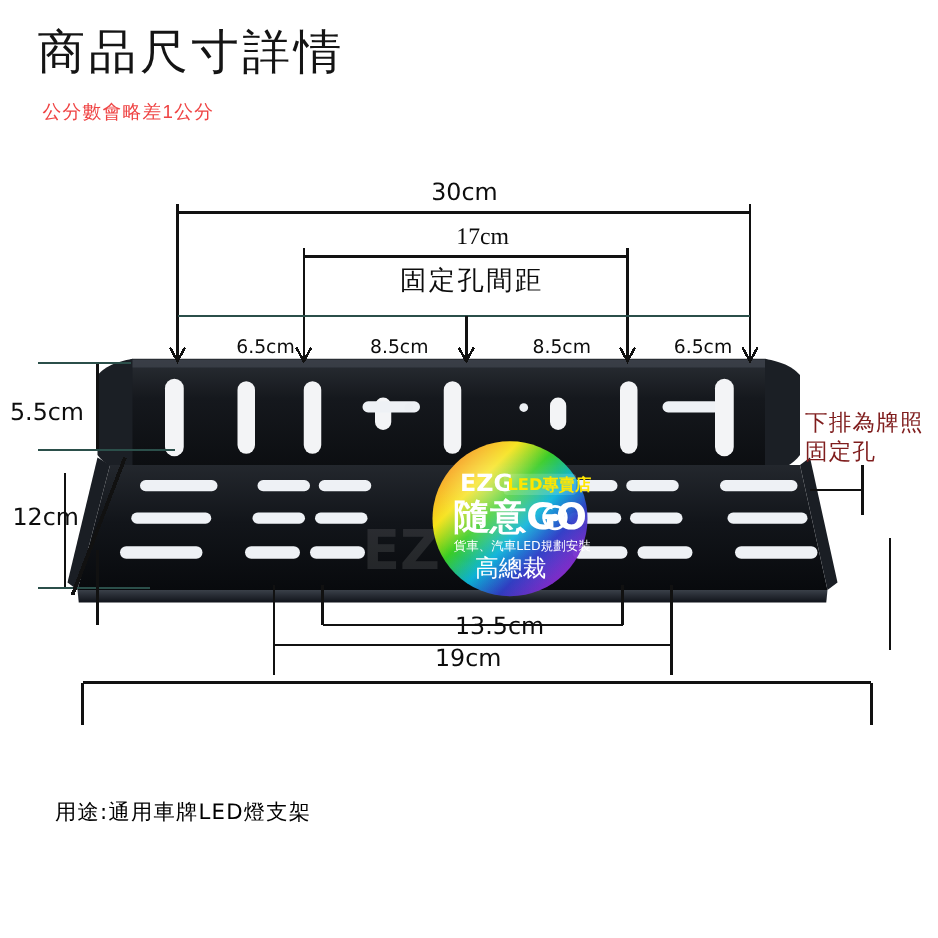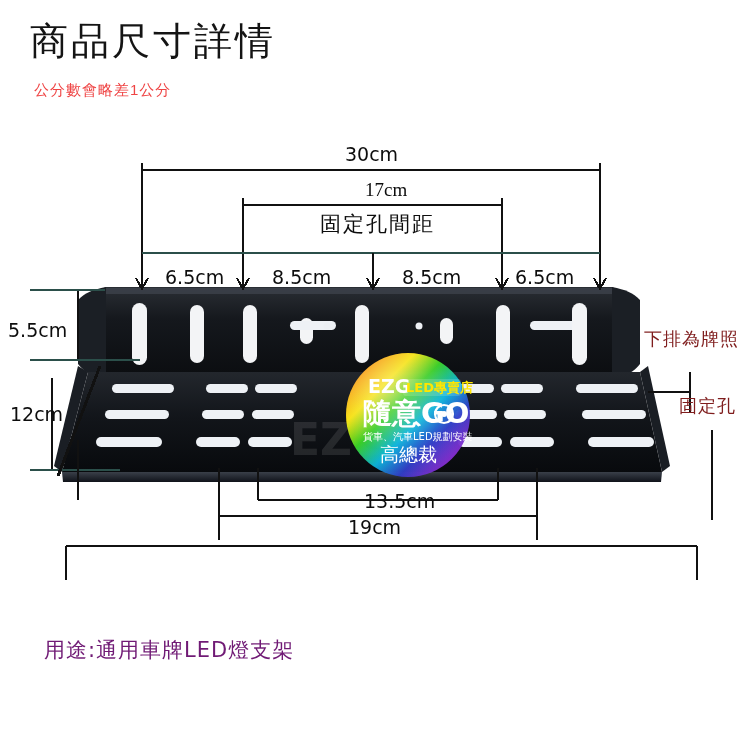--- a/index.html
+++ b/index.html
@@ -33,38 +33,38 @@
 
   
   .dim{
     position:absolute;
     font-size:19px;
     line-height:22px;
     color:#0d0d0d;
     white-space:nowrap;
     font-family:"DejaVu Sans","Liberation Sans",sans-serif;
   }
-  .dim.small{font-size:19px;}
+  .dim.small{font-size:15px;margin-left:24px;}
   .dim.cjk{font-size:21px;letter-spacing:2px;}
   .note{
     position:absolute;
     font-size:18px;line-height:23px;
     letter-spacing:1px;
     color:#7f1d1d;
     white-space:nowrap;
     font-family:"DejaVu Sans","Liberation Sans",sans-serif;
   }
 
   
   .footer-line{
     position:absolute;
-    font-size:21px;
+    font-size:17px;
     line-height:30px;
     letter-spacing:1px;
-    color:#701a75;
+    color:#000000;
     white-space:nowrap;
     font-family:"DejaVu Sans","Liberation Sans",sans-serif;
   }
 
   svg{position:absolute;left:0;top:0;}
   .vec{position:absolute;left:0;top:0;width:750px;height:750px;pointer-events:none;}
   .photo{position:absolute;left:0;top:0;width:750px;height:750px;}
 </style>
 </head>
 <body>
@@ -347,21 +347,21 @@
 
   <div class="dim small" style="left:165px;top:266px;">6.5cm</div>
   <div class="dim small" style="left:272px;top:266px;">8.5cm</div>
   <div class="dim small" style="left:402px;top:266px;">8.5cm</div>
   <div class="dim small" style="left:515px;top:266px;">6.5cm</div>
 
   <div class="dim" style="left:8px;top:319px;">5.5cm</div>
   <div class="dim" style="left:10px;top:403px;">12cm</div>
 
   <div class="note" style="left:644px;top:327px;">下排為牌照</div>
-  <div class="note" style="left:679px;top:350px;margin-top:44px;">固定孔</div>
+  <div class="note" style="left:644px;top:350px;">固定孔</div>
 
   <div class="dim" style="left:334px;top:490px;margin-left:30px;">13.5cm</div>
   <div class="dim" style="left:348px;top:516px;">19cm</div>
 
 
   <div class="footer-line" style="left:44px;top:635px;">用途:通用車牌LED燈支架</div>
 
 </div>
 
 </body></html>

